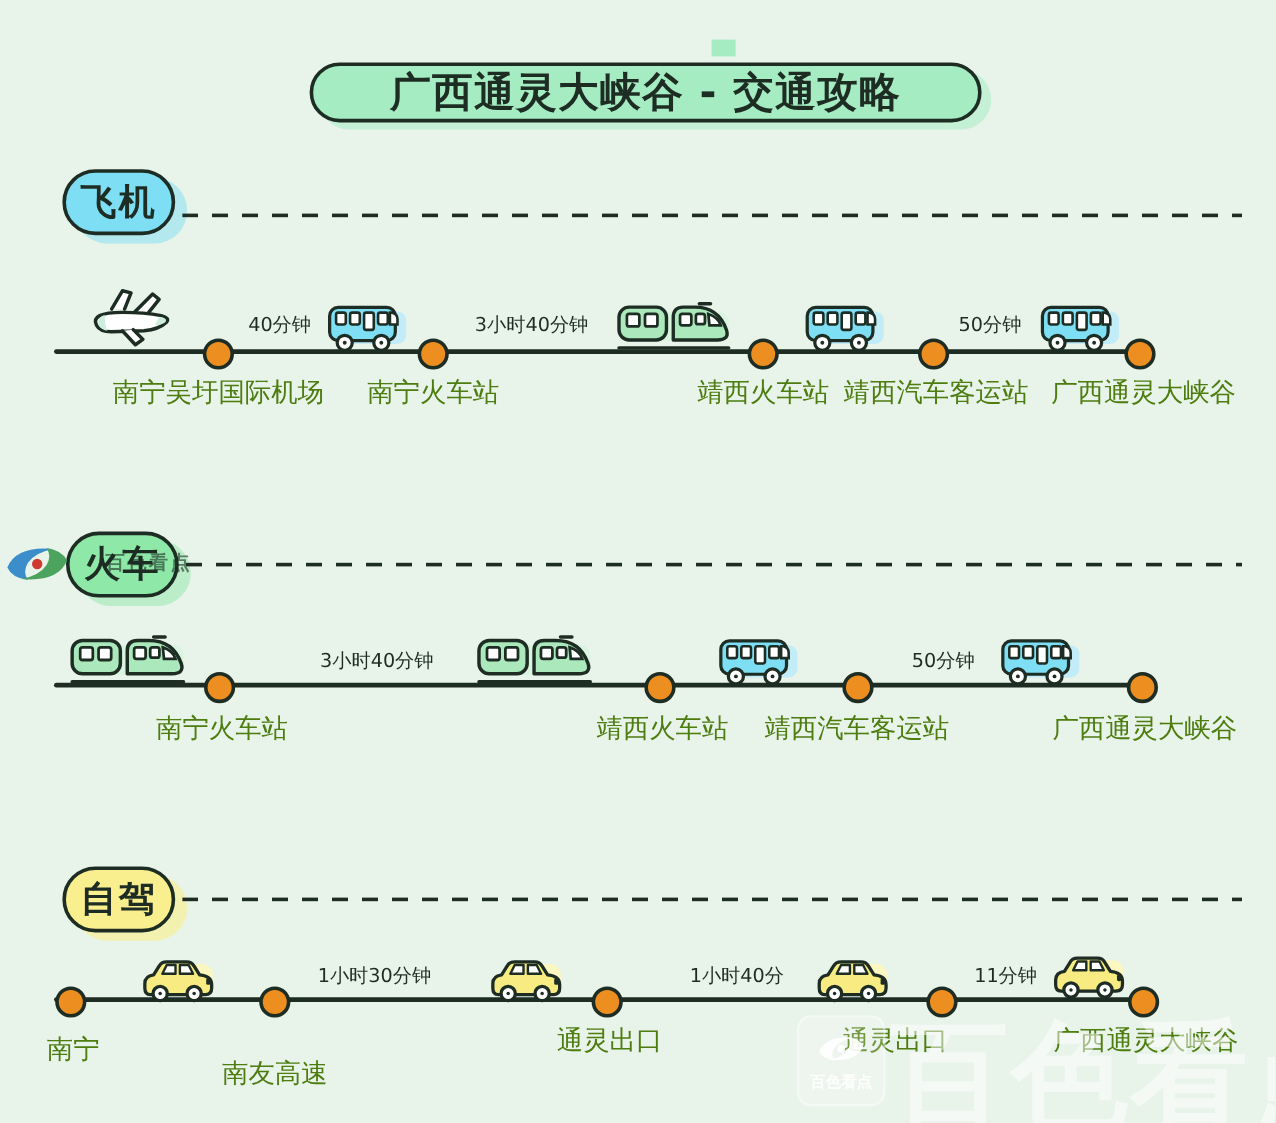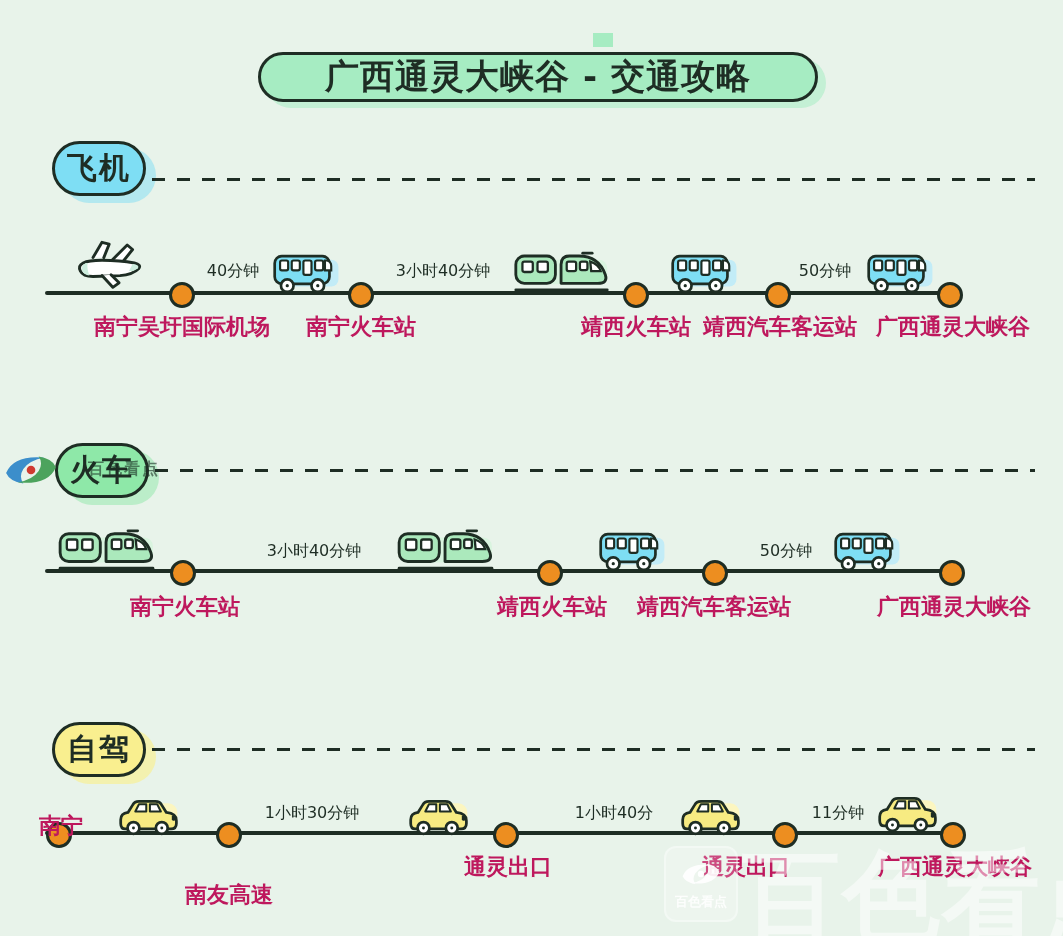--- a/index.html
+++ b/index.html
@@ -22,21 +22,21 @@
   .row-pill{width:94px;height:55px;font-size:30px;letter-spacing:2px;}
   .pill-blue{background:var(--plane_pill_blue,#7edef4);box-shadow:10px 7px 0 rgba(126,222,244,.5);}
   .pill-green{background:var(--train_pill_green,#8ee8a8);box-shadow:10px 7px 0 rgba(142,232,168,.5);}
   .pill-yellow{background:var(--drive_pill_yellow,#f9ef8f);box-shadow:10px 7px 0 rgba(249,239,143,.65);font-family:Liberation Serif, serif;}
   .dash{position:absolute;height:3px;background:repeating-linear-gradient(90deg,var(--ink,#1e2d24) 0 13px,transparent 13px 25px);}
   .line{position:absolute;height:4px;background:var(--ink,#1e2d24);border-radius:2px;}
   .node{
     position:absolute;width:26px;height:26px;border-radius:50%;
     background:var(--node_orange,#ed8e20);border:3px solid var(--ink,#1e2d24);box-sizing:border-box;
   }
-  .sta{position:absolute;transform:translateX(-50%);font-size:22px;font-weight:700;white-space:nowrap;color:#be185d;}
+  .sta{position:absolute;transform:translateX(-50%);font-size:22px;font-weight:400;white-space:nowrap;color:#4d7c0f;}
   .dur{position:absolute;transform:translateX(-50%);font-size:16px;font-weight:400;white-space:nowrap;}
   .veh{position:absolute;}
   
   .wm-swirl{position:absolute;left:2px;top:447px;width:58px;height:46px;opacity:.92;}
   .wm-overlay{position:absolute;left:88px;top:459px;font-size:16px;font-weight:700;letter-spacing:2px;color:rgba(25,45,35,.6);white-space:nowrap;}
   .wm-big{
     position:absolute;left:742px;top:832px;font-size:98px;font-weight:900;letter-spacing:2px;
     color:rgba(255,255,255,.5);white-space:nowrap;pointer-events:none;
   }
   .wm-badge{
@@ -225,21 +225,21 @@
     <svg class="veh" style="left:877px;top:793px;width:62px;height:42px">
         <use href="#sym-car"></use>
       </svg>
 
     <div class="node" style="left:46px;top:822px"></div>
     <div class="node" style="left:216px;top:822px"></div>
     <div class="node" style="left:493px;top:822px"></div>
     <div class="node" style="left:772px;top:822px"></div>
     <div class="node" style="left:940px;top:822px"></div>
 
-    <div class="sta" style="left:61px;top:811px">南宁</div>
+    <div class="sta" style="left:61px;top:860px">南宁</div>
     <div class="sta" style="left:229px;top:880px">南友高速</div>
     <div class="sta" style="left:508px;top:852px">通灵出口</div>
     <div class="sta" style="left:746px;top:852px">通灵出口</div>
     <div class="sta" style="left:955px;top:852px">广西通灵大峡谷</div>
   </section>
 
   <svg class="wm-swirl">
       <use href="#sym-swirl"></use>
     </svg>
   <div class="wm-overlay">百色看点</div>

